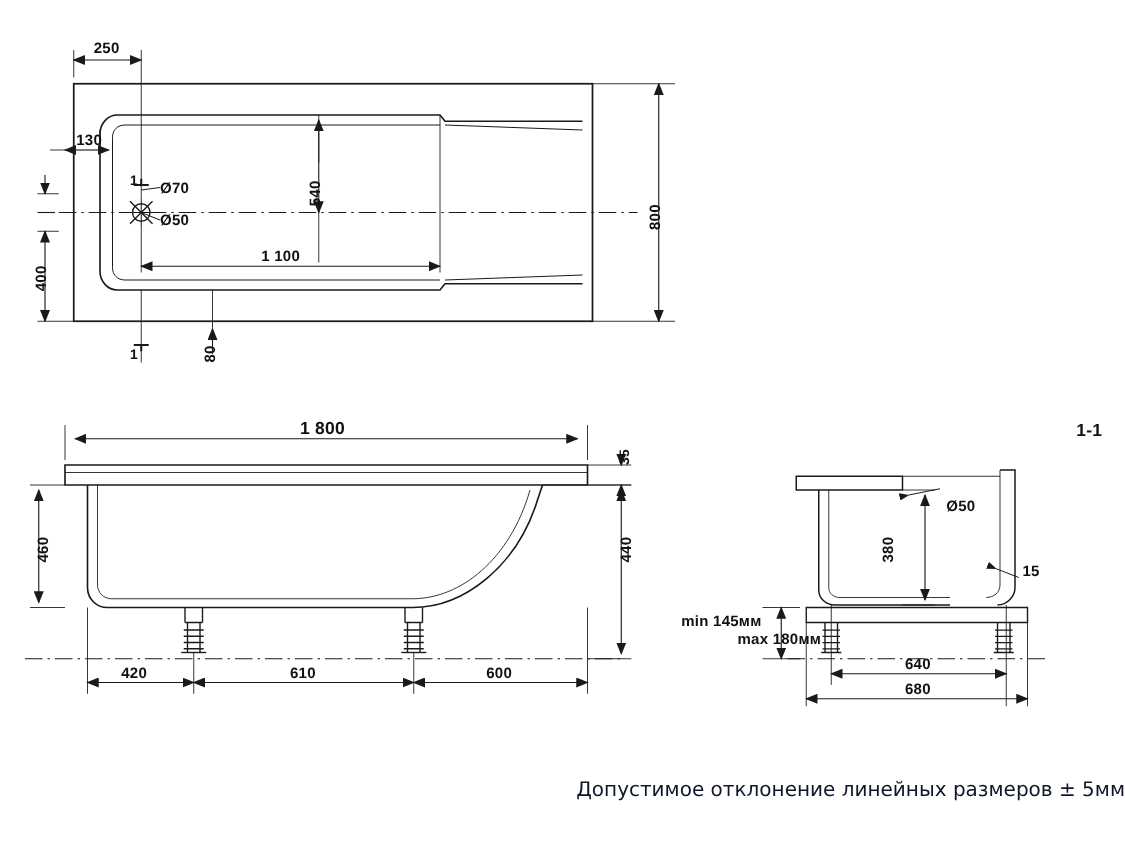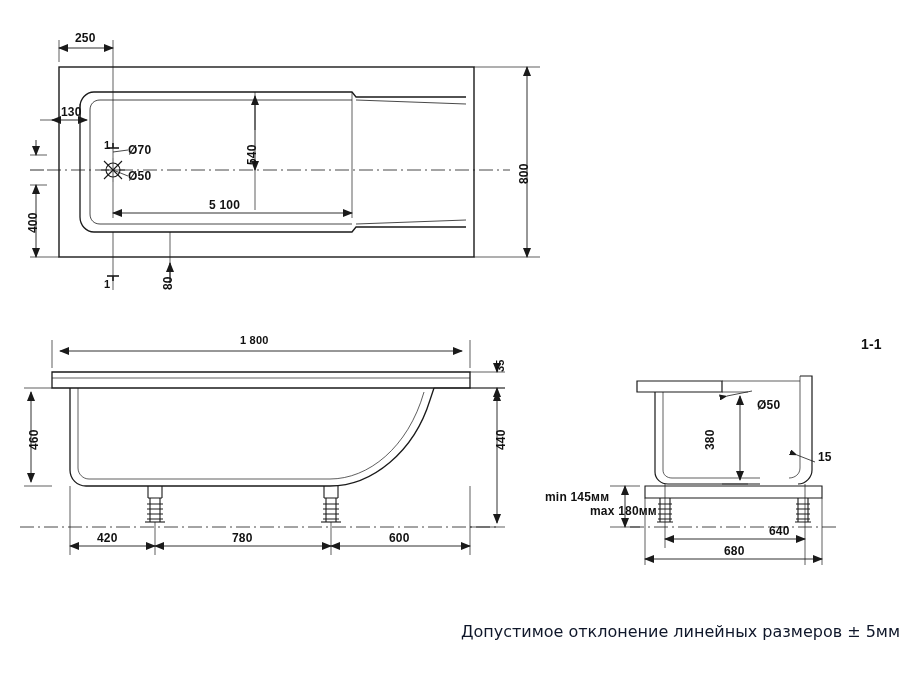--- a/index.html
+++ b/index.html
@@ -252,38 +252,38 @@
       </g>
 
     </g>
   </svg>
 
   <div class="lbl b" style="left:75px;top:31px;">250</div>
   <div class="lbl b" style="left:61px;top:105px;">130</div>
   <div class="lbl b rot" style="left:26px;top:233px;transform:rotate(-90deg);">400</div>
   <div class="lbl b rot" style="left:245px;top:165px;transform:rotate(-90deg);">540</div>
   <div class="lbl b rot" style="left:517px;top:184px;transform:rotate(-90deg);">800</div>
-  <div class="lbl b" style="left:209px;top:198px;">5 100</div>
+  <div class="lbl b" style="left:209px;top:198px;">1 100</div>
   <div class="lbl b rot" style="left:161px;top:290px;transform:rotate(-90deg);">80</div>
   <div class="lbl b" style="left:128px;top:143px;">Ø70</div>
   <div class="lbl b" style="left:128px;top:169px;">Ø50</div>
   <div class="lbl b" style="left:104px;top:139px;font-size:11px;">1</div>
   <div class="lbl b" style="left:104px;top:278px;font-size:11px;">1</div>
 
-  <div class="lbl b" style="left:240px;top:334px;font-size:11px;">1 800</div>
+  <div class="lbl b" style="left:240px;top:334px;font-size:14px;">1 800</div>
   <div class="lbl b rot" style="left:494px;top:372px;transform:rotate(-90deg);font-size:11px;">35</div>
   <div class="lbl b rot" style="left:494px;top:450px;transform:rotate(-90deg);">440</div>
   <div class="lbl b rot" style="left:27px;top:450px;transform:rotate(-90deg);">460</div>
   <div class="lbl b" style="left:97px;top:531px;">420</div>
-  <div class="lbl b" style="left:232px;top:531px;">780</div>
+  <div class="lbl b" style="left:232px;top:531px;">610</div>
   <div class="lbl b" style="left:389px;top:531px;">600</div>
   <div class="lbl b" style="left:545px;top:490px;text-align:center;">min 145мм</div>
   <div class="lbl b" style="left:545px;top:504px;margin-left:45px;">max 180мм</div>
 
   <div class="lbl b" style="left:861px;top:336px;font-size:14px;">1-1</div>
   <div class="lbl b" style="left:757px;top:398px;">Ø50</div>
   <div class="lbl b rot" style="left:703px;top:450px;transform:rotate(-90deg);">380</div>
   <div class="lbl b" style="left:818px;top:450px;">15</div>
-  <div class="lbl b" style="left:724px;top:524px;margin-left:45px;">640</div>
+  <div class="lbl b" style="left:724px;top:524px;">640</div>
   <div class="lbl b" style="left:724px;top:544px;">680</div>
 
   <div class="footer">Допустимое отклонение линейных размеров ± 5мм</div>
 </div>
 
 </body></html>

